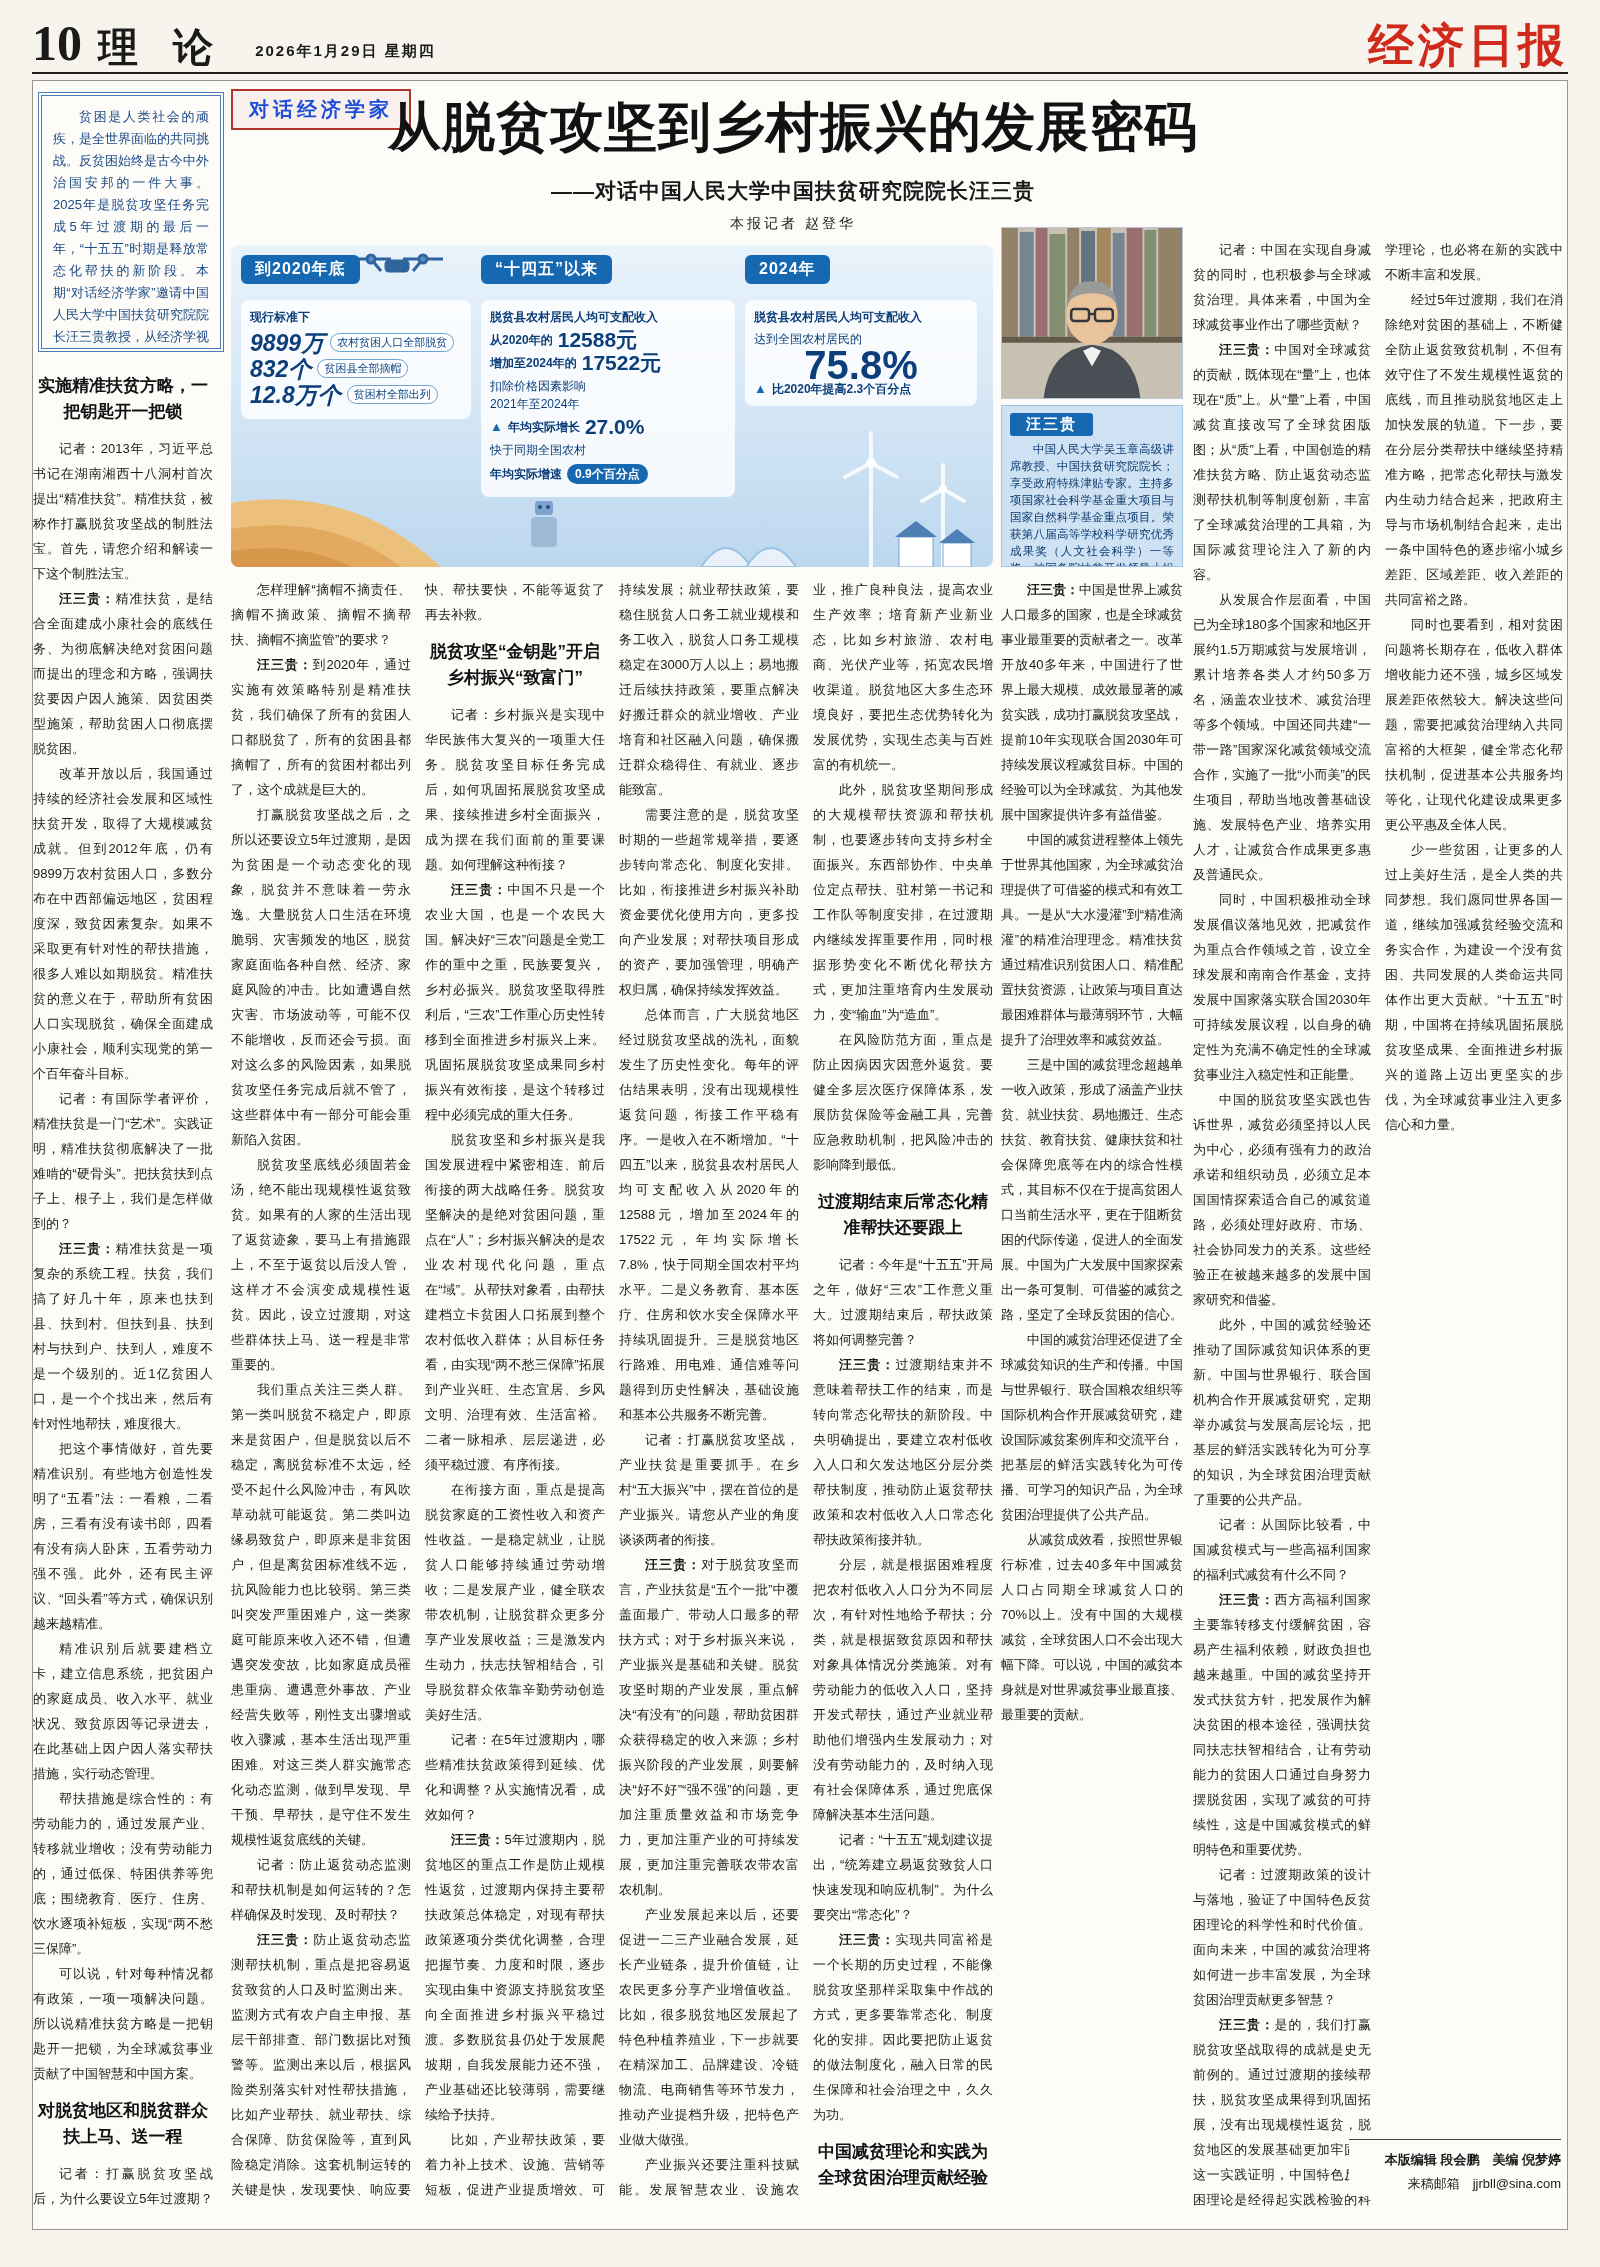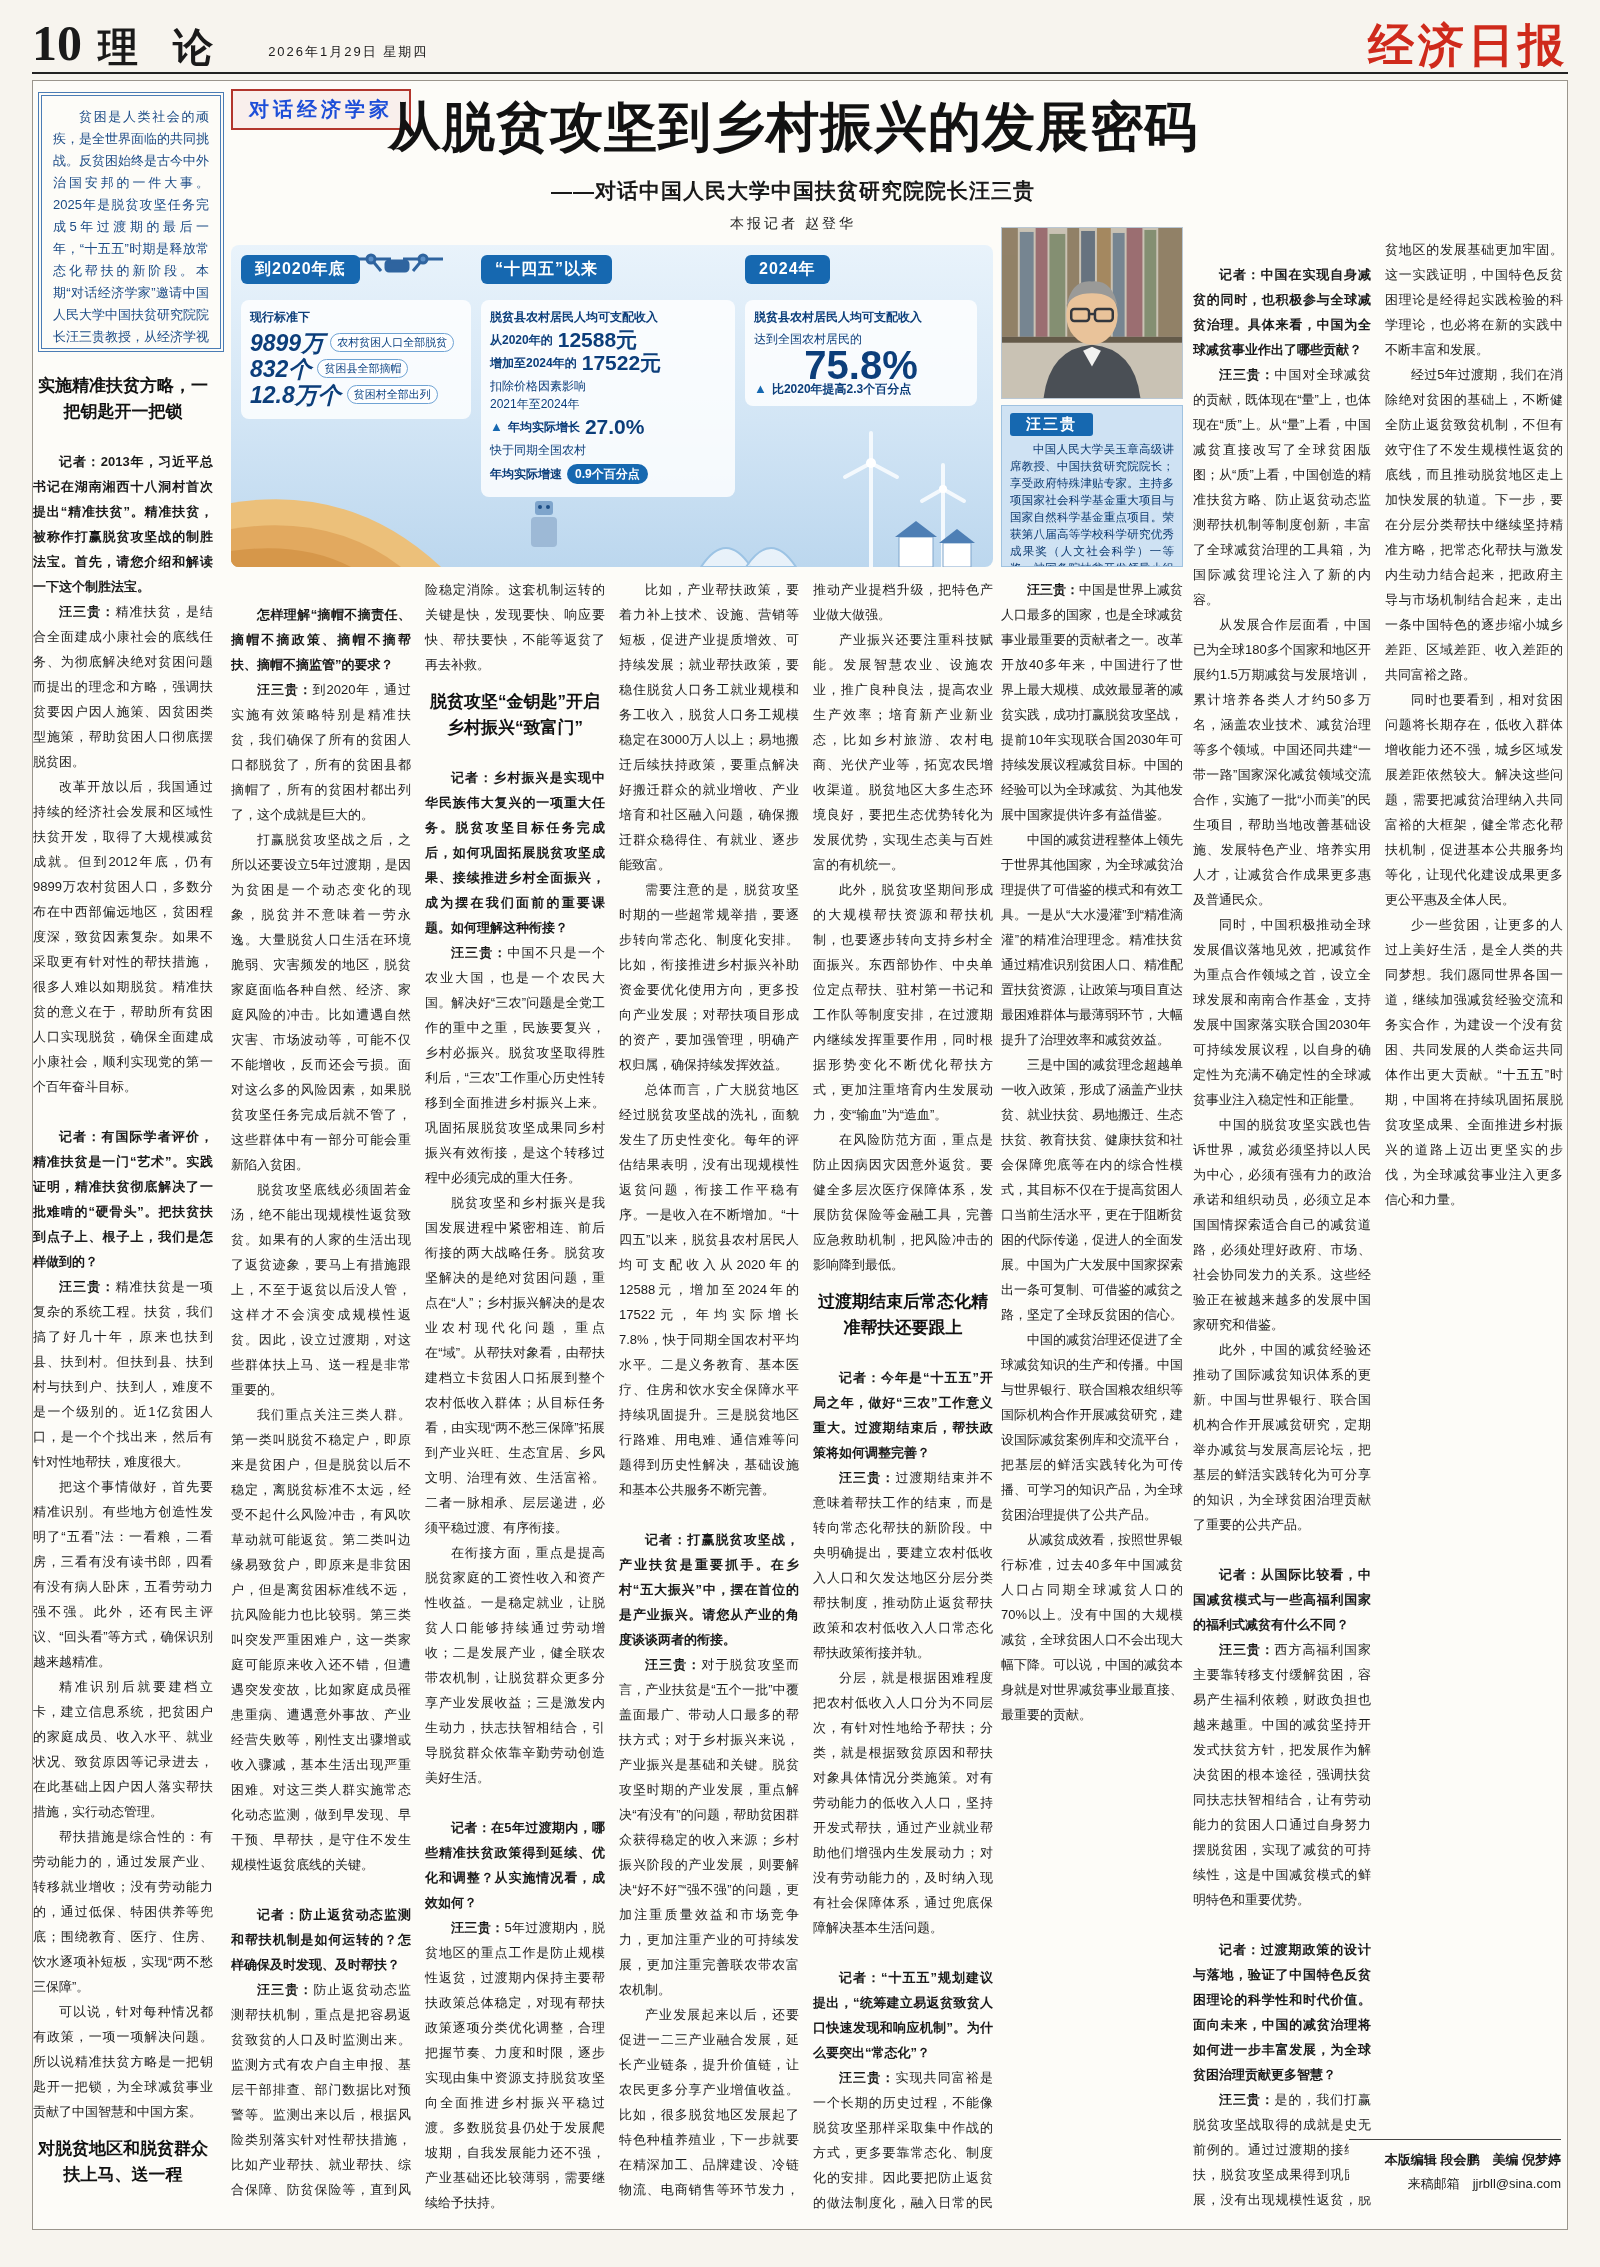--- a/index.html
+++ b/index.html
@@ -6,35 +6,35 @@
   body{
     width:1600px;height:2267px;position:relative;overflow:hidden;
     background:#f7f4ee;color:#1a1a1a;
     font-family:"Liberation Sans","DejaVu Sans",sans-serif;
   }
   
   .page-header{position:absolute;left:32px;top:4px;width:1536px;height:70px;
     border-bottom:2px solid #222;display:flex;align-items:flex-end;padding-bottom:4px;box-sizing:border-box;}
   .page-num{font-family:"Liberation Serif","DejaVu Serif",serif;font-size:50px;font-weight:bold;line-height:1;}
   .section-name{font-size:40px;font-weight:900;letter-spacing:12px;margin-left:16px;line-height:1.05;}
-  .date-line{font-size:13px;margin-left:43px;padding-bottom:7px;letter-spacing:2px;}
+  .date-line{font-size:15px;margin-left:30px;padding-bottom:7px;letter-spacing:2px;font-weight:bold;}
   .masthead{margin-left:auto;font-size:46px;font-weight:900;color:#cf2a1b;letter-spacing:4px;line-height:1;}
   
   .frame{position:absolute;left:32px;top:80px;width:1536px;height:2150px;
     border:1px solid #9a958c;background:#fdfcf8;box-sizing:border-box;}
   .frame > *{box-sizing:border-box;}
   
   .intro-box{position:absolute;left:8px;top:14px;width:180px;height:254px;
     border:1px solid #4a7cb5;outline:1px solid #4a7cb5;outline-offset:2px;
     padding:10px 11px;font-size:13px;line-height:22px;color:#1b4a85;text-align:justify;overflow:hidden;}
   .intro-box p{margin:0;text-indent:2em;}
   
   .textflow{font-size:13px;line-height:25px;text-align:justify;overflow:hidden;}
   .para{margin:0;text-indent:2em;}
-  .para.q{font-weight:bold;margin-top:25px;}
+  .para.q{font-weight:normal;}
   .flow-head{font-size:17px;font-weight:800;text-align:center;line-height:1.5;margin:12px 4px;color:#111;}
   .col1{position:absolute;left:0;top:280px;width:180px;height:1854px;}
   .region-mid{position:absolute;left:198px;top:496px;width:762px;height:1638px;
     column-count:4;column-gap:14px;column-fill:auto;}
   .col6{position:absolute;left:968px;top:496px;width:182px;height:1638px;}
   .region-right{position:absolute;left:1160px;top:156px;width:370px;height:1978px;
     column-count:2;column-gap:14px;column-fill:auto;}
   
   .tag{position:absolute;left:198px;top:8px;padding:5px 16px;border:2px solid #b2352c;
     color:#1d4ed8;background:#f9efec;font-size:20px;font-weight:bold;letter-spacing:4px;}

